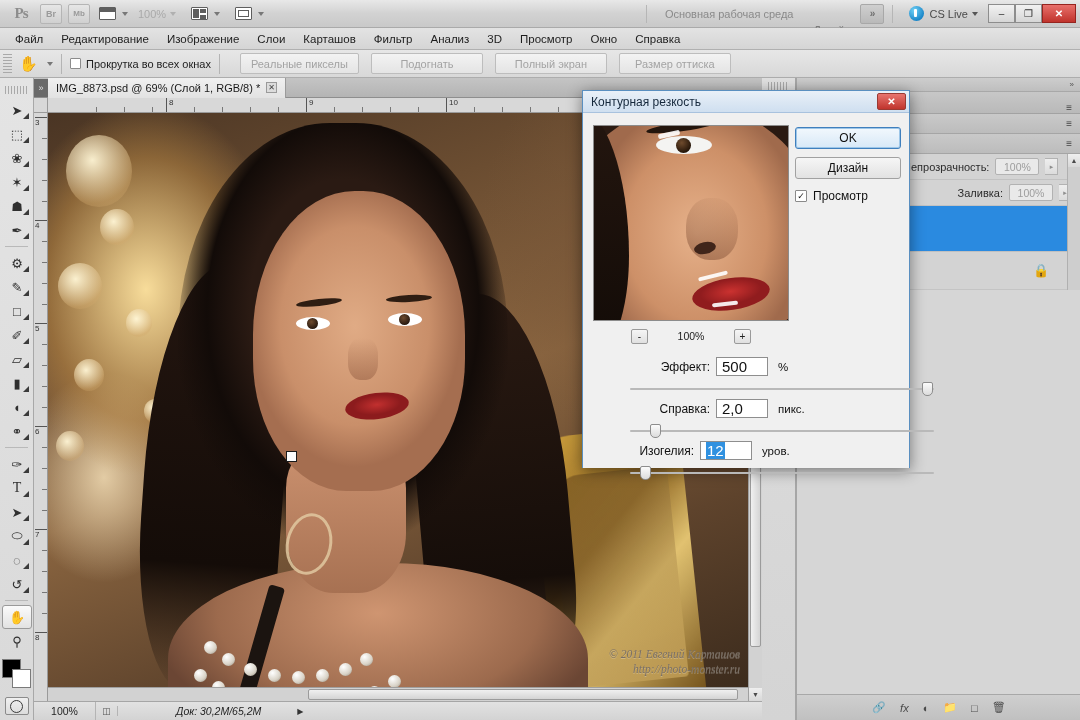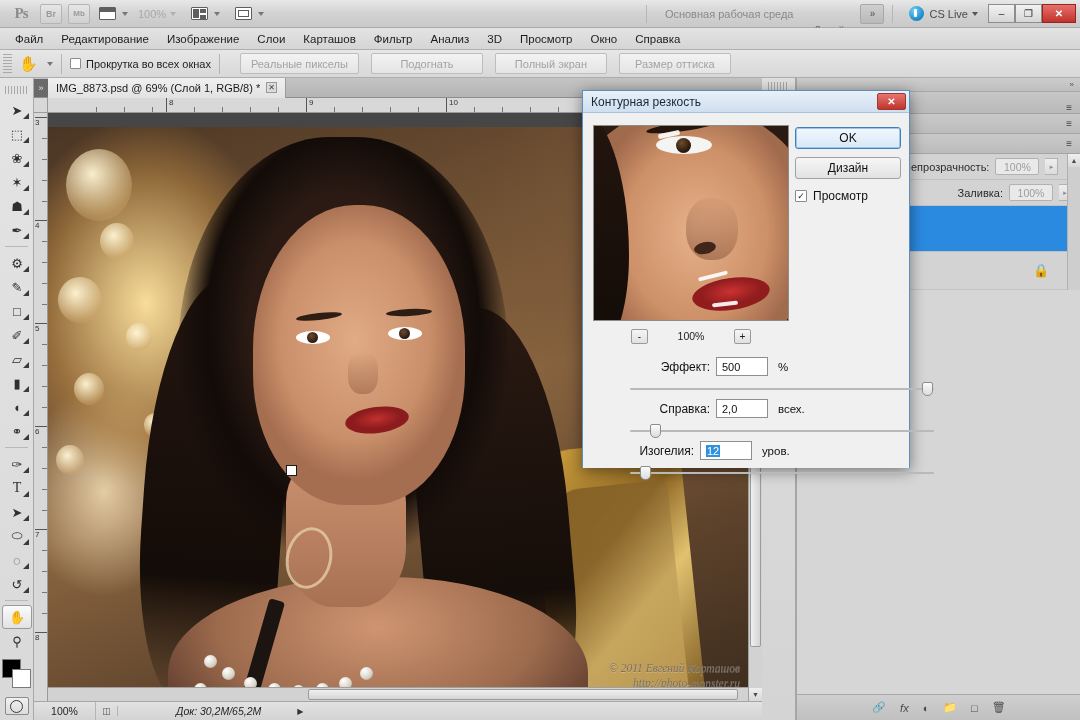--- a/index.html
+++ b/index.html
@@ -168,21 +168,20 @@
   .ruler-corner{position:absolute;top:20px;left:0;width:14px;height:15px;background:#d8d8d8;
     border-right:1px solid #9a9a9a;border-bottom:1px solid #9a9a9a;}
   .rh-lab{position:absolute;top:0px;font-size:8px;color:#333;padding-left:2px;border-left:1px solid #555;height:14px;}
   .rv-lab{position:absolute;left:1px;font-size:8px;color:#333;border-top:1px solid #555;width:13px;}
   .rh-tick{position:absolute;top:9px;width:1px;height:5px;background:#777;}
   .rv-tick{position:absolute;left:8px;height:1px;width:5px;background:#777;}
 
   .canvas {
     position:absolute;top:35px;left:14px;width:700px;height:588px;overflow:hidden;
     background:#3a3a3a;
-    margin-top:14px;
   }
   .photo { position:absolute;inset:0; }
   
   .bg-warm{position:absolute;inset:0;
     background:
       radial-gradient(ellipse 180px 240px at 14% 30%, rgba(255,228,160,.95), rgba(190,140,70,.5) 55%, rgba(90,60,30,0) 78%),
       radial-gradient(ellipse 120px 150px at 8% 62%, rgba(250,230,190,.8), rgba(150,110,60,0) 70%),
       radial-gradient(ellipse 260px 300px at 88% 22%, rgba(120,86,56,.9), rgba(60,42,28,0) 72%),
       linear-gradient(160deg,#4a3524 0%,#6b4d31 25%,#8a6540 50%,#5e432c 75%,#3a2a1c 100%);}
   .bokeh{position:absolute;border-radius:50%;background:radial-gradient(circle at 40% 35%, rgba(255,246,214,.95), rgba(210,170,110,.35) 70%, rgba(0,0,0,0) 100%);}
@@ -354,21 +353,21 @@
     display:flex;align-items:center;justify-content:center;font-size:12px;color:#111;
   }
   .dlg-preview-chk{position:absolute;left:212px;top:76px;display:flex;align-items:center;gap:6px;}
   .chk{width:12px;height:12px;border:1px solid #8a8a8a;background:#fff;border-radius:1px;
     display:flex;align-items:center;justify-content:center;font-size:9px;color:#1a1a1a;line-height:1;}
 
   .ctrl{position:absolute;left:0;width:328px;margin-left:35px;}
   .ctrl-row{display:flex;align-items:center;}
   .ctrl-lab{font-size:12px;color:#111;text-align:right;}
   .ctrl-in{width:52px;height:19px;border:1px solid #8e8e8e;background:#fff;
-    display:flex;align-items:center;padding-left:5px;font-size:11px;color:#111;margin-left:6px;}
+    display:flex;align-items:center;padding-left:5px;font-size:15px;color:#111;margin-left:6px;}
   .sel-text{background:#3091e0;color:#fff;padding:0 1px;}
   .ctrl-unit{font-size:11.5px;color:#111;margin-left:10px;}
   .slider{position:relative;height:14px;margin-top:4px;}
   .strack{position:absolute;left:0;right:0;top:6px;height:2px;background:#b9b9b9;border-radius:1px;}
   .sthumb{position:absolute;top:0;width:11px;height:14px;
     background:linear-gradient(180deg,#fbfbfb,#dcdcdc);border:1px solid #8d8d8d;
     border-radius:2px 2px 5px 5px;}
 </style>
 </head>
 <body>
@@ -729,21 +728,21 @@
           <span class="sthumb" style="left:292px;"></span>
         </div>
       </div>
 
       <div class="ctrl" style="top:286px;">
         <div class="ctrl-row" style="padding-left:18px;">
           <span class="ctrl-lab" style="width:74px;">Справка:</span>
           <span class="ctrl-in">
               <span>2,0</span>
             </span>
-          <span class="ctrl-unit">всех.</span>
+          <span class="ctrl-unit">пикс.</span>
         </div>
         <div class="slider" style="margin:6px 12px 0 12px;">
           <span class="strack"></span>
           <span class="sthumb" style="left:20px;"></span>
         </div>
       </div>
 
       <div class="ctrl" style="top:328px;">
         <div class="ctrl-row" style="padding-left:2px;">
           <span class="ctrl-lab" style="width:74px;">Изогелия:</span>

